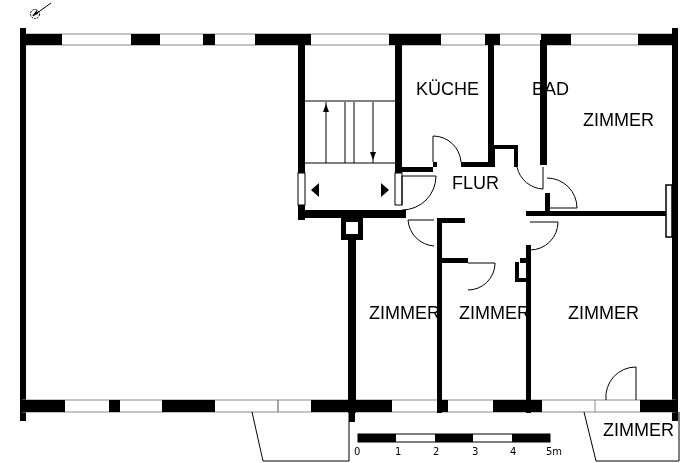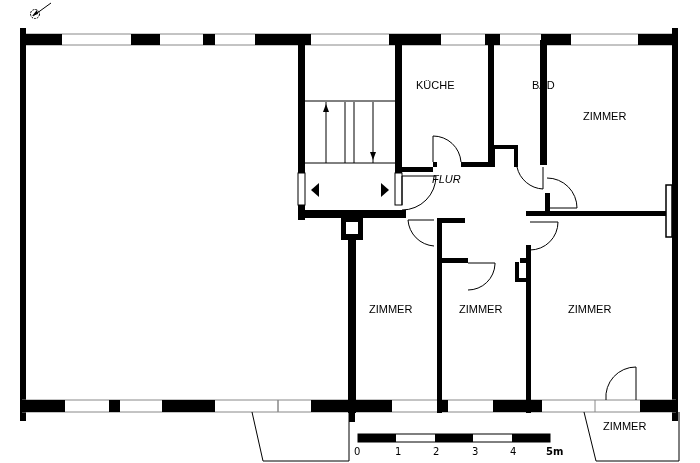--- a/index.html
+++ b/index.html
@@ -1,18 +1,18 @@
 <!DOCTYPE html>
 <html><head>
 <meta charset="utf-8">
 <style>
   html, body { margin: 0; padding: 0; background: #ffffff; }
   body { width: 700px; height: 463px; overflow: hidden; position: relative; font-family: "Liberation Sans", sans-serif; }
   svg { position: absolute; left: 0; top: 0; }
-  .label { position: absolute; font-size: 11px; color: #000; font-family: "Liberation Sans", sans-serif; white-space: nowrap; }
+  .label { position: absolute; font-size: 18px; color: #000; font-family: "Liberation Sans", sans-serif; white-space: nowrap; }
   .scale-label { position: absolute; font-size: 10px; color: #000; font-family: "DejaVu Sans", sans-serif; }
 </style>
 </head>
 <body>
 
 <svg width="700" height="463" viewBox="0 0 700 463">
 
   <g>
     <circle cx="35" cy="14" r="4.5" fill="none" stroke="#000" stroke-width="1" stroke-dasharray="2 1"></circle>
     <line x1="33" y1="16" x2="51" y2="3" stroke="#000" stroke-width="1"></line>
@@ -123,24 +123,24 @@
     <rect x="358" y="434" width="192" height="8" fill="#fff" stroke="#000" stroke-width="1"></rect>
     <rect x="358" y="434" width="38" height="8" fill="#000"></rect>
     <rect x="435" y="434" width="38" height="8" fill="#000"></rect>
     <rect x="512" y="434" width="38" height="8" fill="#000"></rect>
   </g>
 </svg>
 
 <span class="label" style="left:416px;top:79px;">KÜCHE</span>
 <span class="label" style="left:532px;top:79px;">BAD</span>
 <span class="label" style="left:583px;top:110px;">ZIMMER</span>
-<span class="label" style="left:432px;top:173px;font-style:italic;">FLUR</span>
+<span class="label" style="left:452px;top:173px;">FLUR</span>
 <span class="label" style="left:369px;top:303px;">ZIMMER</span>
 <span class="label" style="left:459px;top:303px;">ZIMMER</span>
 <span class="label" style="left:568px;top:303px;">ZIMMER</span>
 <span class="label" style="left:603px;top:420px;">ZIMMER</span>
 
 <span class="scale-label" style="left:354px;top:446px;">0</span>
 <span class="scale-label" style="left:395px;top:446px;">1</span>
 <span class="scale-label" style="left:433px;top:446px;">2</span>
 <span class="scale-label" style="left:472px;top:446px;">3</span>
 <span class="scale-label" style="left:510px;top:446px;">4</span>
-<span class="scale-label" style="left:546px;top:446px;font-weight:bold;">5m</span>
+<span class="scale-label" style="left:546px;top:446px;">5m</span>
 
 </body></html>

